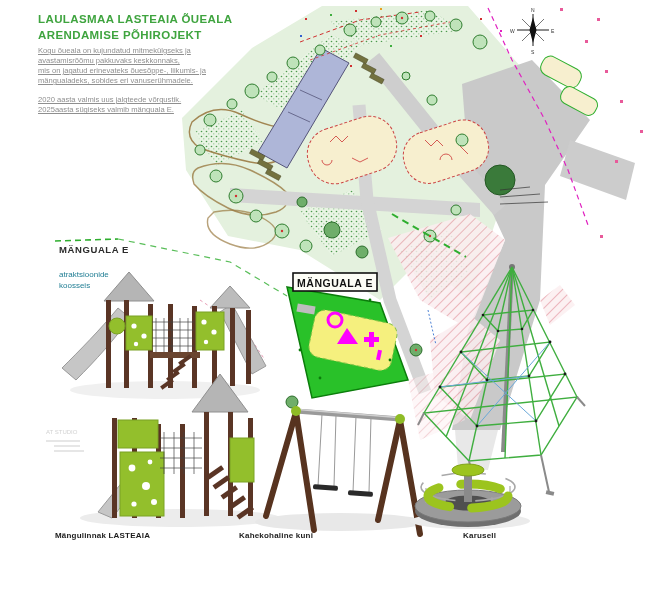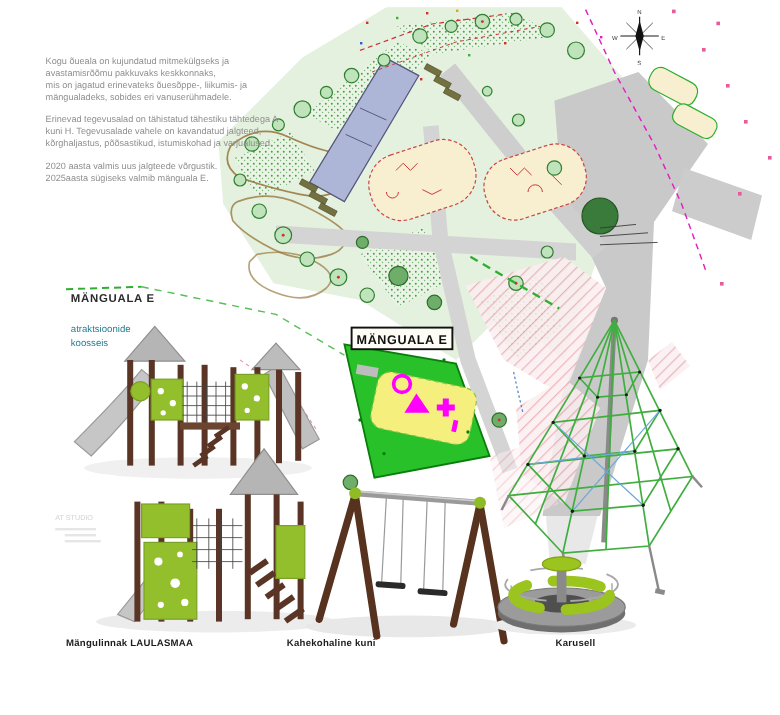--- a/index.html
+++ b/index.html
@@ -3,21 +3,21 @@
 <meta charset="utf-8">
 <style>
   html,body{margin:0;padding:0;background:#fff;}
   .canvas{position:relative;width:650px;height:596px;background:#fff;overflow:hidden;
           font-family:"Liberation Sans","DejaVu Sans",sans-serif;}
   .canvas svg{position:absolute;left:0;top:0;}
   .abs{position:absolute;}
   .pre{white-space:pre-line;}
   .title{left:38px;top:12px;width:250px;font-size:11.5px;font-weight:bold;
          letter-spacing:.4px;color:#3fa43f;line-height:1.35;}
-  .intro{left:38px;top:46px;width:240px;color:#8f8f8f;font-size:7.6px;line-height:1.32;}
+  .intro{left:38px;top:46px;width:240px;color:#8f8f8f;font-size:7.6px;line-height:1.32;text-decoration:underline;}
   .intro p{margin:0 0 9px 0;}
   .zone-callout{left:59px;top:244px;}
   .zone-callout .zc-title{font-size:9.5px;font-weight:bold;letter-spacing:.6px;color:#2b2b2b;}
   .zone-callout .zc-sub{margin-top:15px;font-size:8px;line-height:1.35;color:#1f7d93;}
   .pyr-note{left:416px;top:411px;width:120px;font-size:8.5px;font-weight:bold;color:#1a1a1a;
             line-height:1.3;text-shadow:0 0 2px #fff,0 0 2px #fff,0 0 3px #fff;}
   .equip-label{top:531px;font-size:8px;font-weight:bold;color:#1c1c1c;letter-spacing:.2px;}
   .el-playset{left:55px;}
   .el-swing{left:239px;}
   .el-carousel{left:463px;}
@@ -398,44 +398,45 @@
           <line x1="510" y1="486" x2="510" y2="501"></line>
       <line x1="445" y1="498" x2="445" y2="509"></line>
           <line x1="492" y1="497" x2="492" y2="508"></line>
     </g>
     <ellipse cx="468" cy="496" rx="40" ry="12" fill="none" stroke="#9cc41e" stroke-width="9" stroke-dasharray="40 22" stroke-linecap="round"></ellipse>
     <rect x="464" y="468" width="8" height="34" fill="#8a8a8a"></rect>
     <ellipse cx="468" cy="470" rx="16" ry="6" fill="#9cc41e" stroke="#7fa216" stroke-width="1"></ellipse>
   </g>
 </svg>
 
+<div class="abs title">
+  <div>LAULASMAA LASTEAIA ÕUEALA</div>
+  <div>ARENDAMISE PÕHIROJEKT</div>
+</div>
 
 <div class="abs intro">
   <p class="pre">Kogu õueala on kujundatud mitmekülgseks ja
 avastamisrõõmu pakkuvaks keskkonnaks,
 mis on jagatud erinevateks õuesõppe-, liikumis- ja
 mängualadeks, sobides eri vanuserühmadele.</p>
-  <p class="pre">Erinevad tegevusalad on tähistatud tähestiku tähtedega A
-kuni H. Tegevusalade vahele on kavandatud jalgteed,
-kõrghaljastus, põõsastikud, istumiskohad ja varjualused.</p>
   <p class="pre">2020 aasta valmis uus jalgteede võrgustik.
 2025aasta sügiseks valmib mänguala E.</p>
 </div>
 
 <div class="abs zone-callout">
   <div class="zc-title">MÄNGUALA E</div>
   <div class="zc-sub pre">atraktsioonide
 koosseis</div>
 </div>
 
 
 <div class="abs watermark">
   <div>AT STUDIO</div>
   <div class="wm-bar b1"></div>
   <div class="wm-bar b2"></div>
   <div class="wm-bar b3"></div>
 </div>
 
-<div class="abs equip-label el-playset">Mängulinnak LAULASMAA</div>
+<div class="abs equip-label el-playset">Mängulinnak LASTEAIA</div>
 <div class="abs equip-label el-swing">Kahekohaline kuni</div>
 <div class="abs equip-label el-carousel">Karusell</div>
 
 </div>
 
 </body></html>

